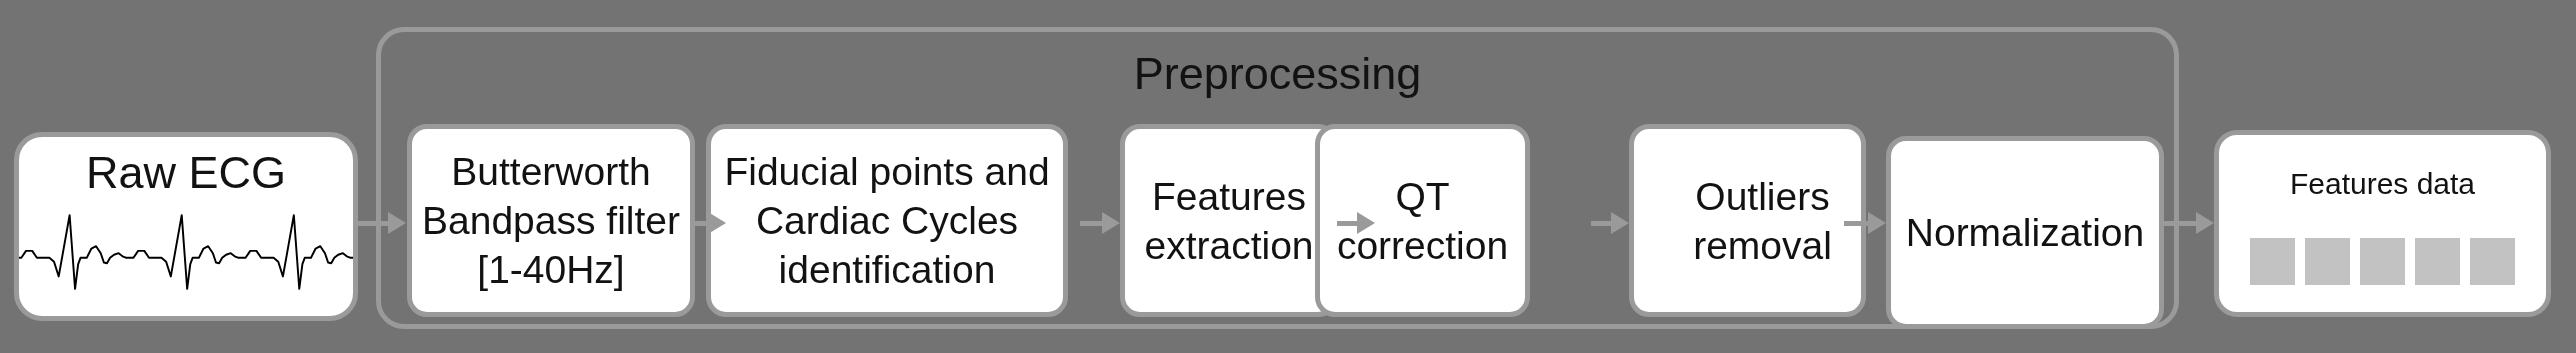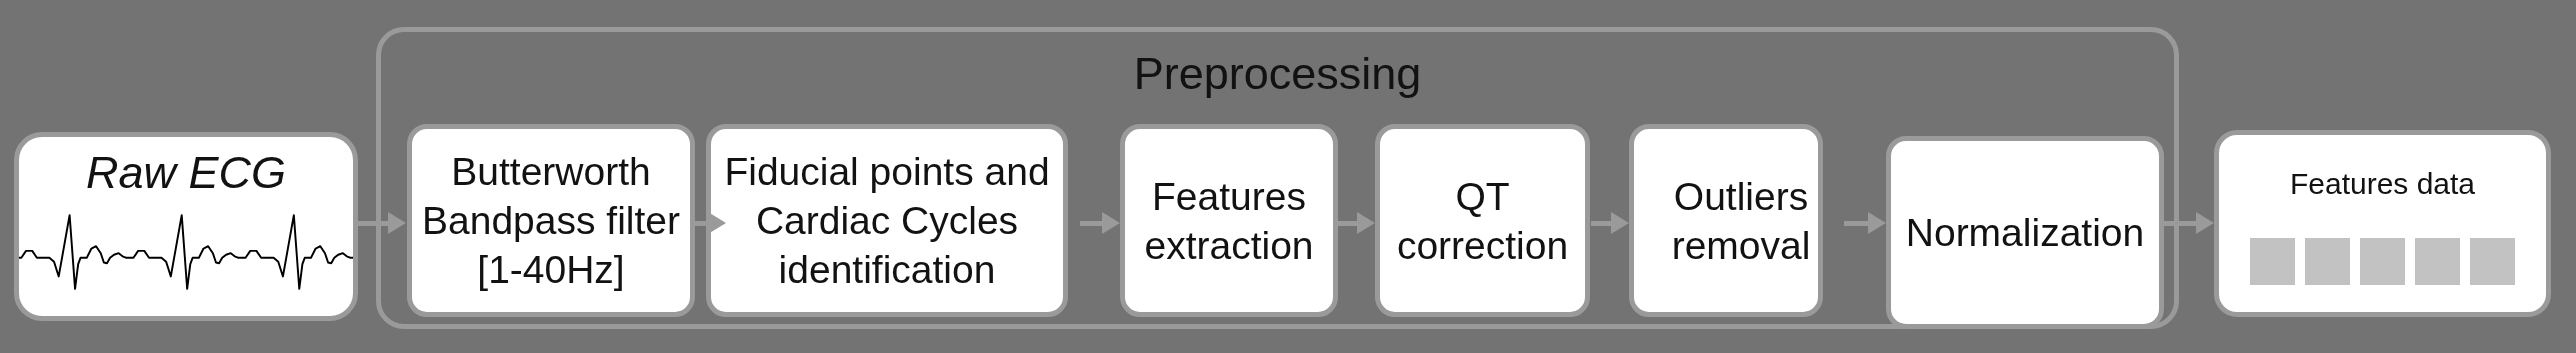--- a/index.html
+++ b/index.html
@@ -41,21 +41,21 @@
   }
   
   .raw{
     left:14px;top:132px;width:344px;height:189px;
     border-radius:28px;
     z-index:2;
   }
   .raw-label{
     position:absolute;left:0;right:0;top:11px;
     text-align:center;
-    font-size:45px;line-height:50px;font-style:italic;
+    font-size:45px;line-height:50px;
   }
   .ecg-svg{
     position:absolute;left:0;bottom:0;
     width:334px;height:114px;
     display:block;
   }
   
   .step{
     top:124px;height:193px;
     border-radius:20px;
@@ -65,22 +65,22 @@
     z-index:2;
   }
   .step .line{
     font-size:39px;
     line-height:49px;
     white-space:nowrap;
   }
   #step-butterworth{left:407px;width:288px;}
   #step-fiducial{left:694px;width:362px;margin-left:12px;}
   #step-features{left:1120px;width:218px;}
-  #step-qt{left:1375px;width:215px;}
-  #step-outliers{left:1629px;width:194px;padding-left:30px;}
+  #step-qt{left:1315px;width:215px;}
+  #step-outliers{left:1629px;width:237px;padding-left:30px;}
   #step-normalization{left:1886px;width:278px;margin-top:12px;}
   
   .output{
     left:2214px;top:130px;width:337px;height:187px;
     border-radius:23px;
     z-index:2;
   }
   .output-label{
     position:absolute;left:0;right:0;top:25px;
     text-align:center;

